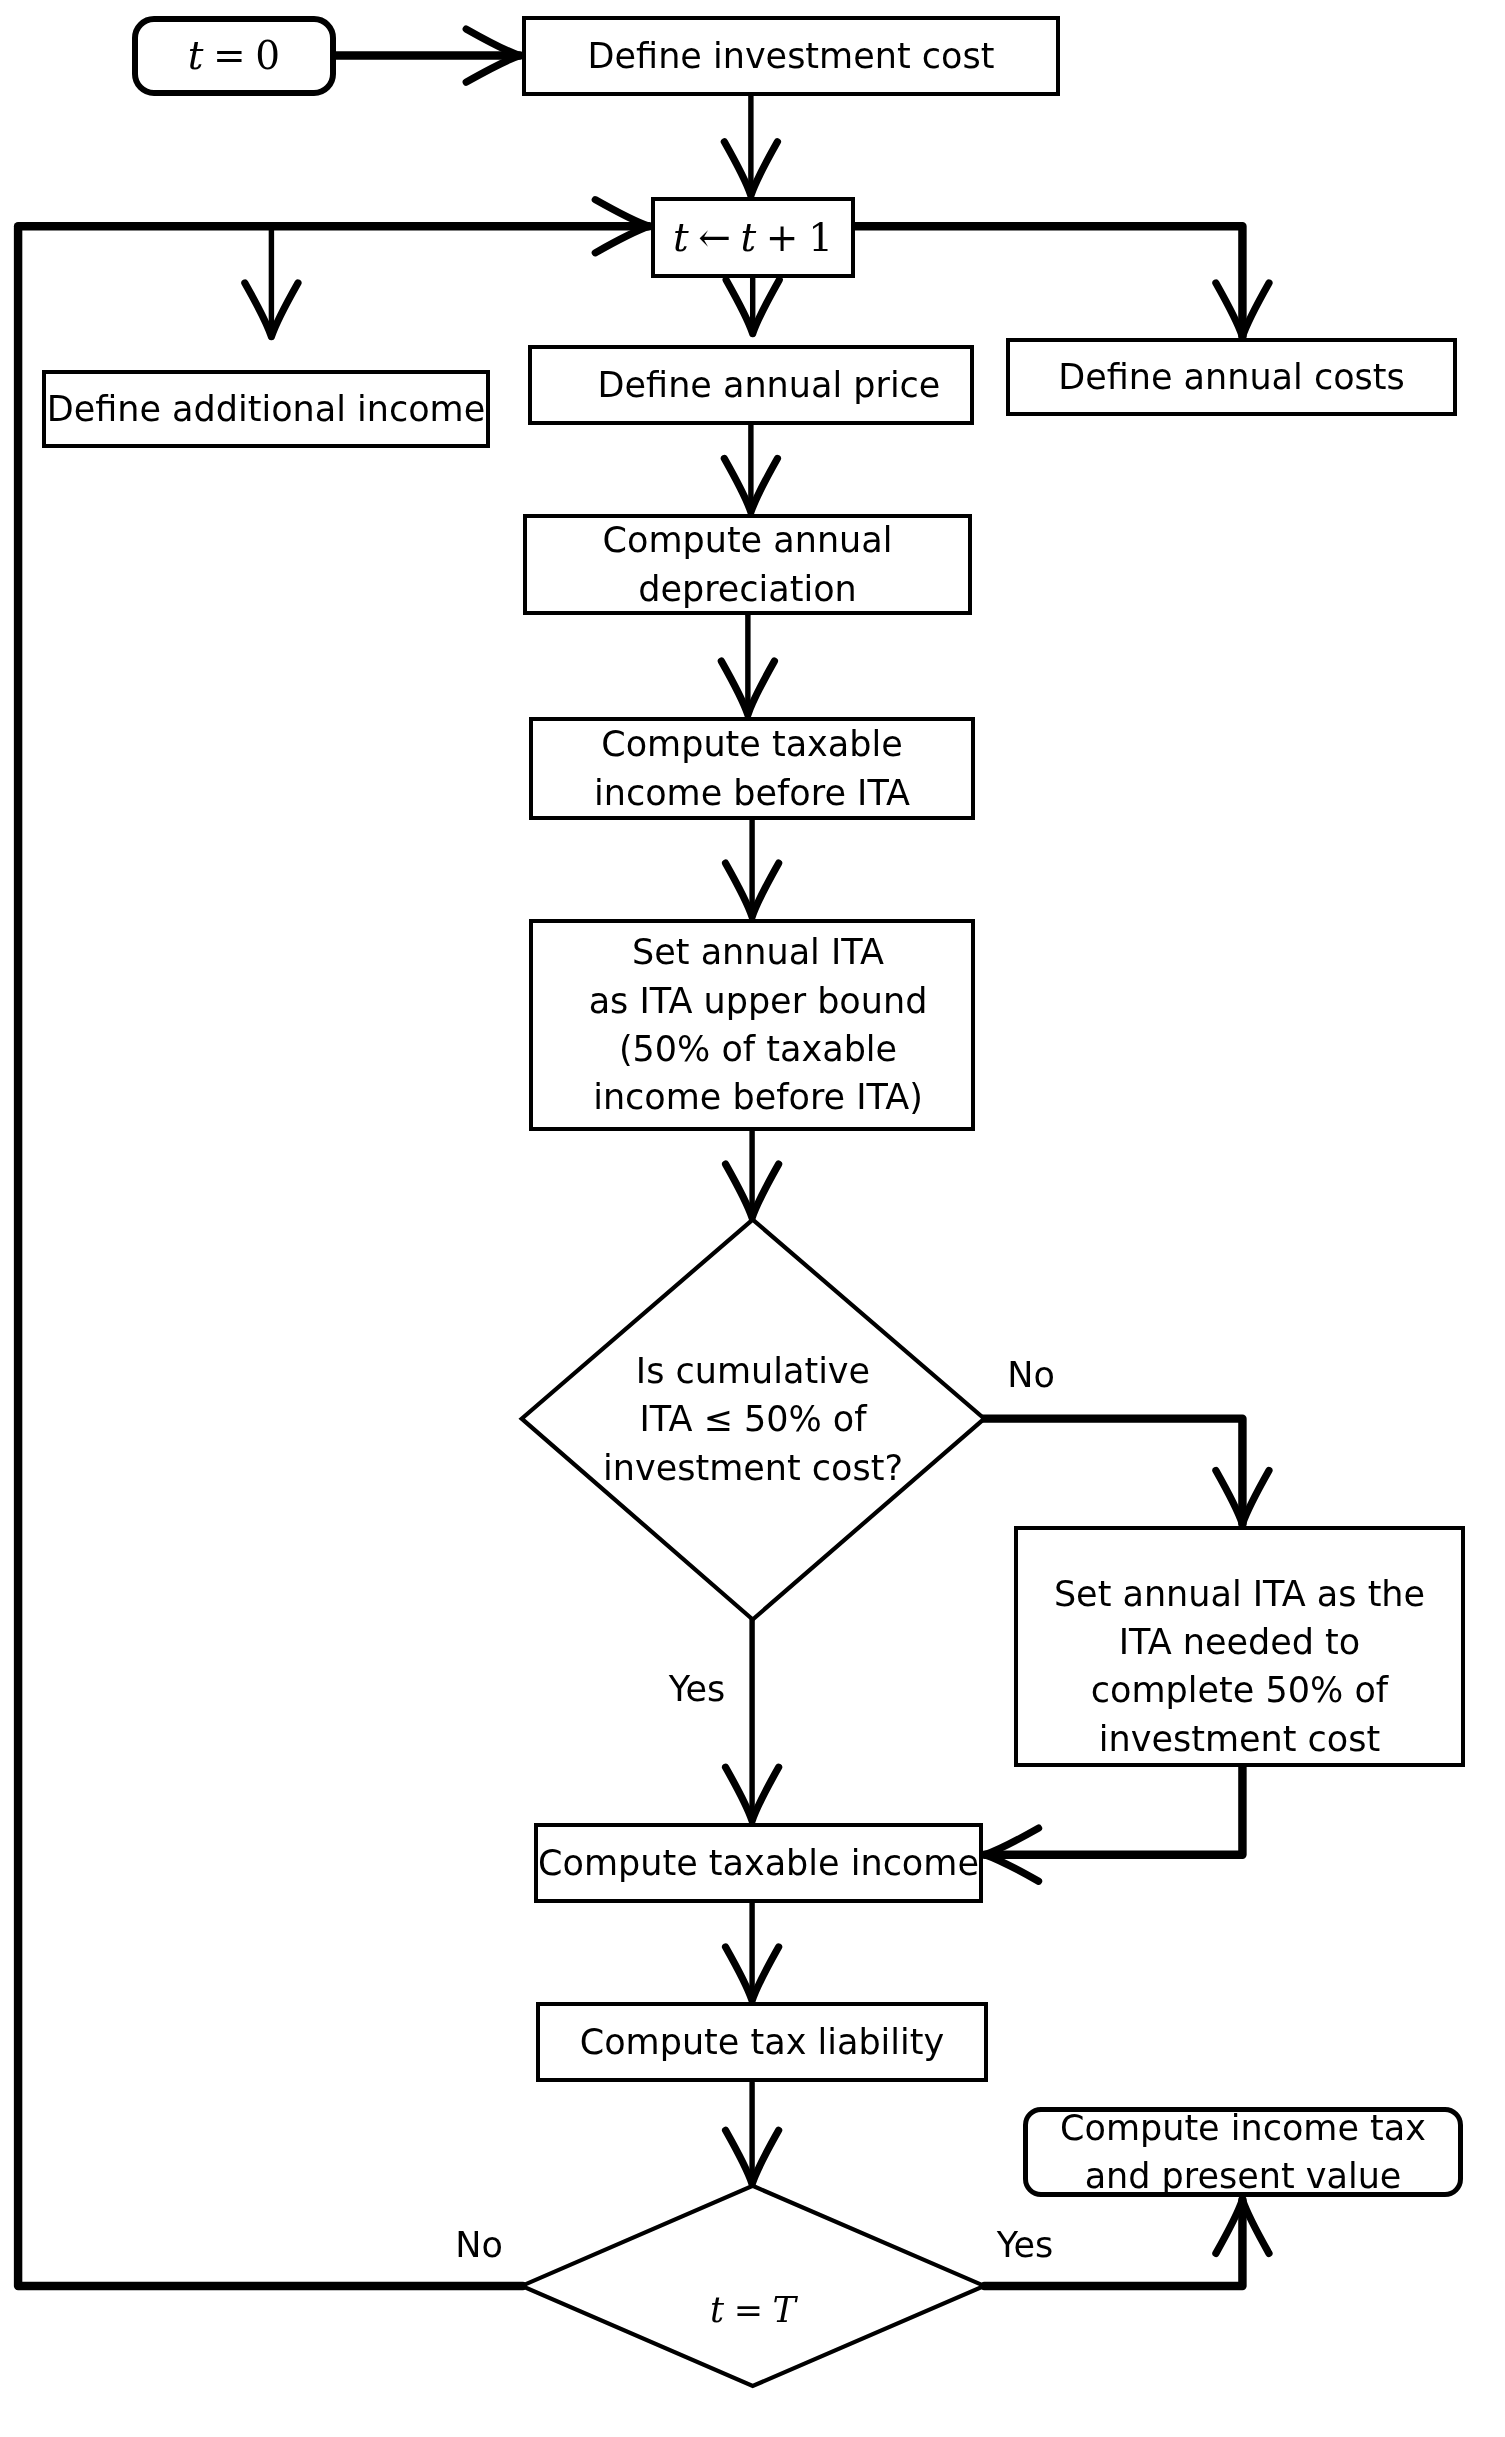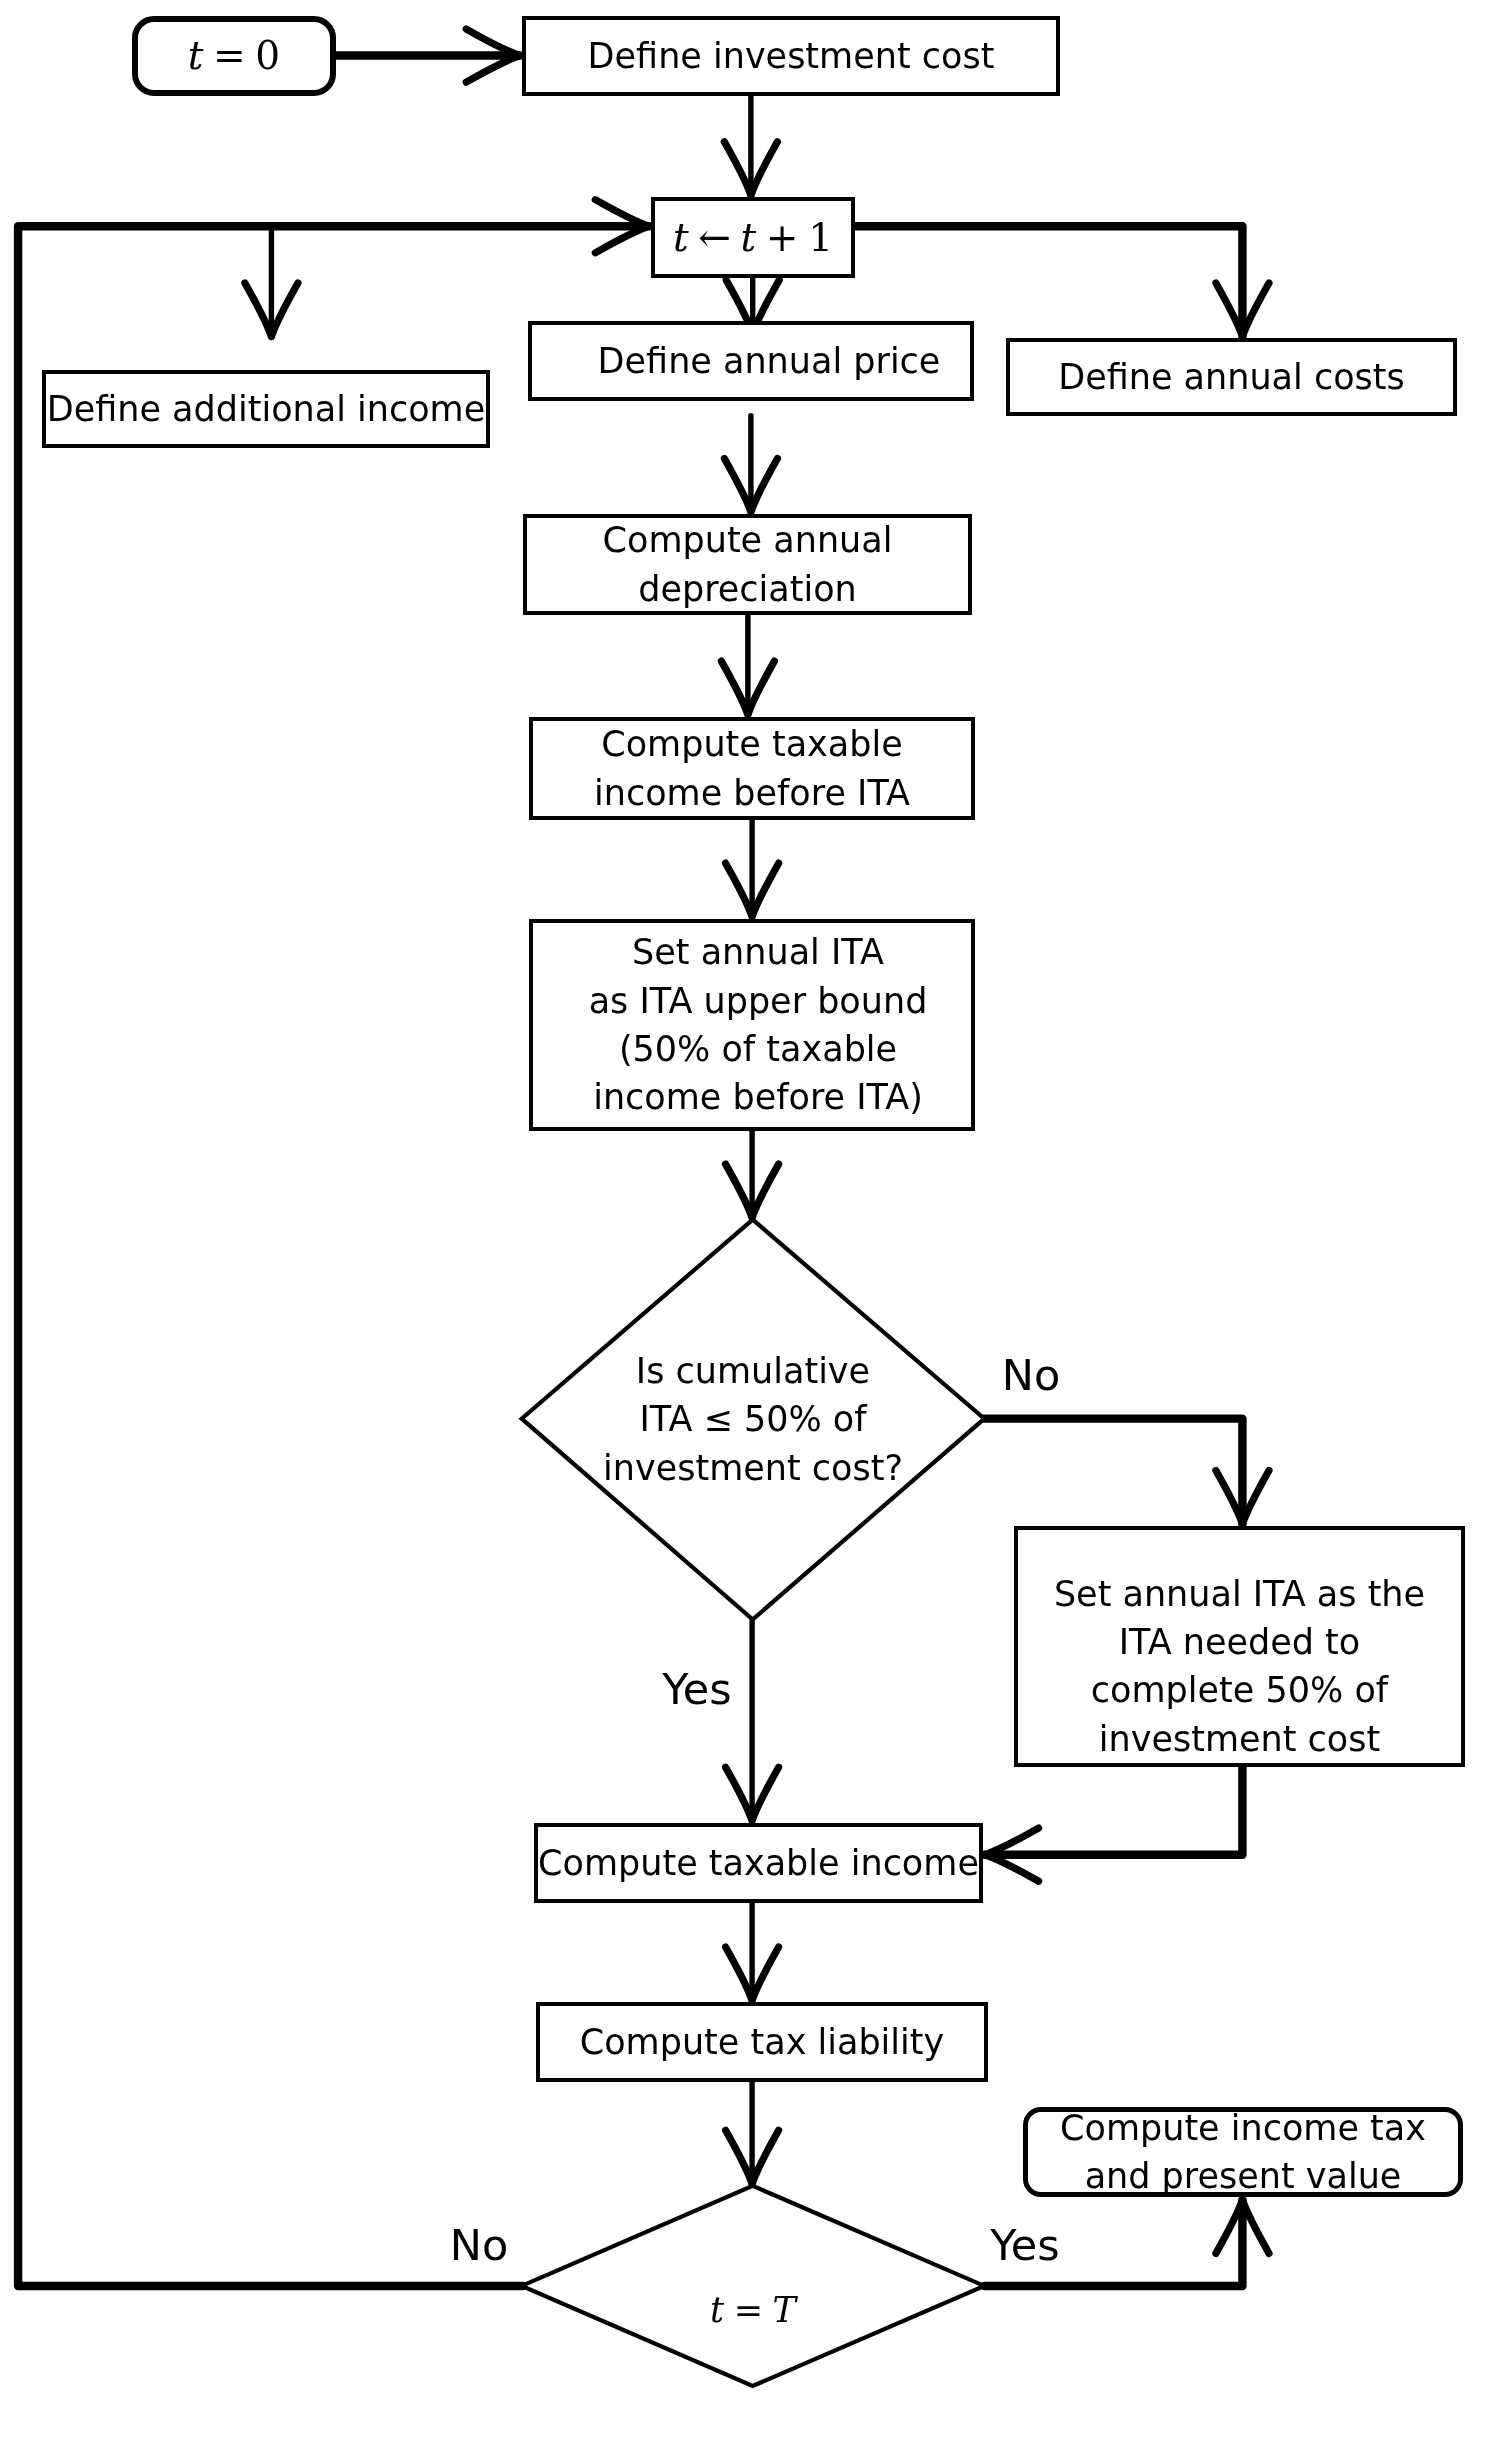--- a/index.html
+++ b/index.html
@@ -65,21 +65,21 @@
     transform: translate(-50%, -50%);
     text-align: center;
     font-size: 35px;
     line-height: 1.38;
     white-space: pre-line;
     width: 434px;
   }
   .edge-label {
     position: absolute;
     transform: translate(-50%, -50%);
-    font-size: 43px;
+    font-size: 35px;
     background: transparent;
   }
   svg .stroke {
     stroke: #000000;
     fill: none;
     stroke-linecap: round;
     stroke-linejoin: round;
   }
   svg .shape {
     stroke: #000000;
@@ -147,21 +147,21 @@
       <span class="mop">←</span>
       <span class="mvar">t</span>
       <span class="mop">+</span>
       <span class="mnum">1</span>
   </div>
 
   <div class="node" style="left:42px; top:338px; width:448px; height:78px;margin-top:32px;">
     <span>Define additional income</span>
   </div>
 
-  <div class="node" style="left:528px; top:321px; width:446px; height:80px;padding-left:36px;">
+  <div class="node" style="left:528px; top:345px; width:446px; height:80px;padding-left:36px;">
     <span>Define annual price</span>
   </div>
 
   <div class="node" style="left:1006px; top:338px; width:451px; height:78px;">
     <span>Define annual costs</span>
   </div>
 
   <div class="node" style="left:523px; top:514px; width:449px; height:101px;">
     <span>Compute annual
 depreciation</span>

